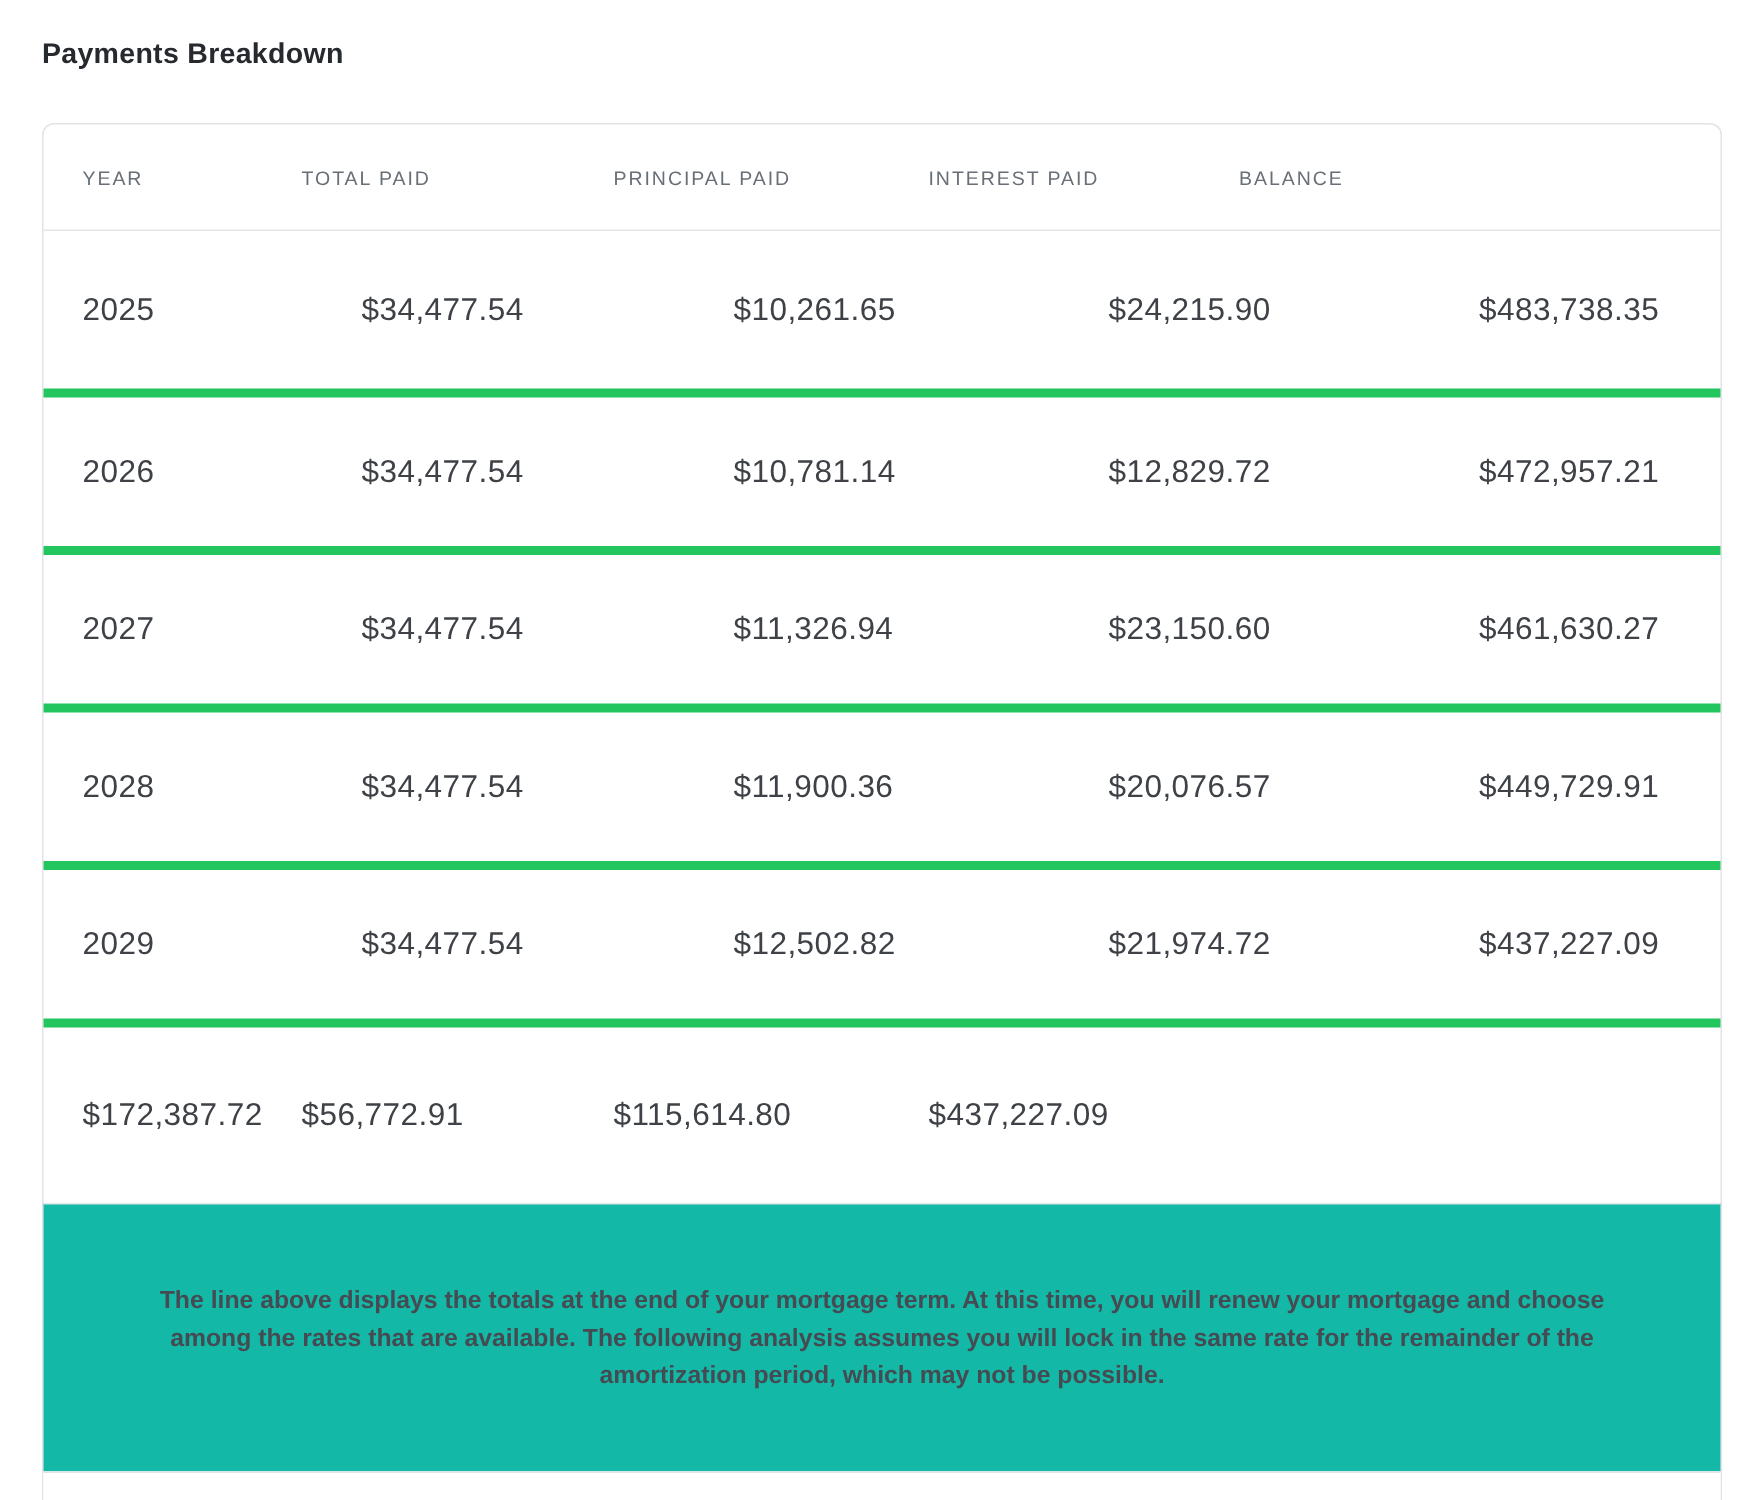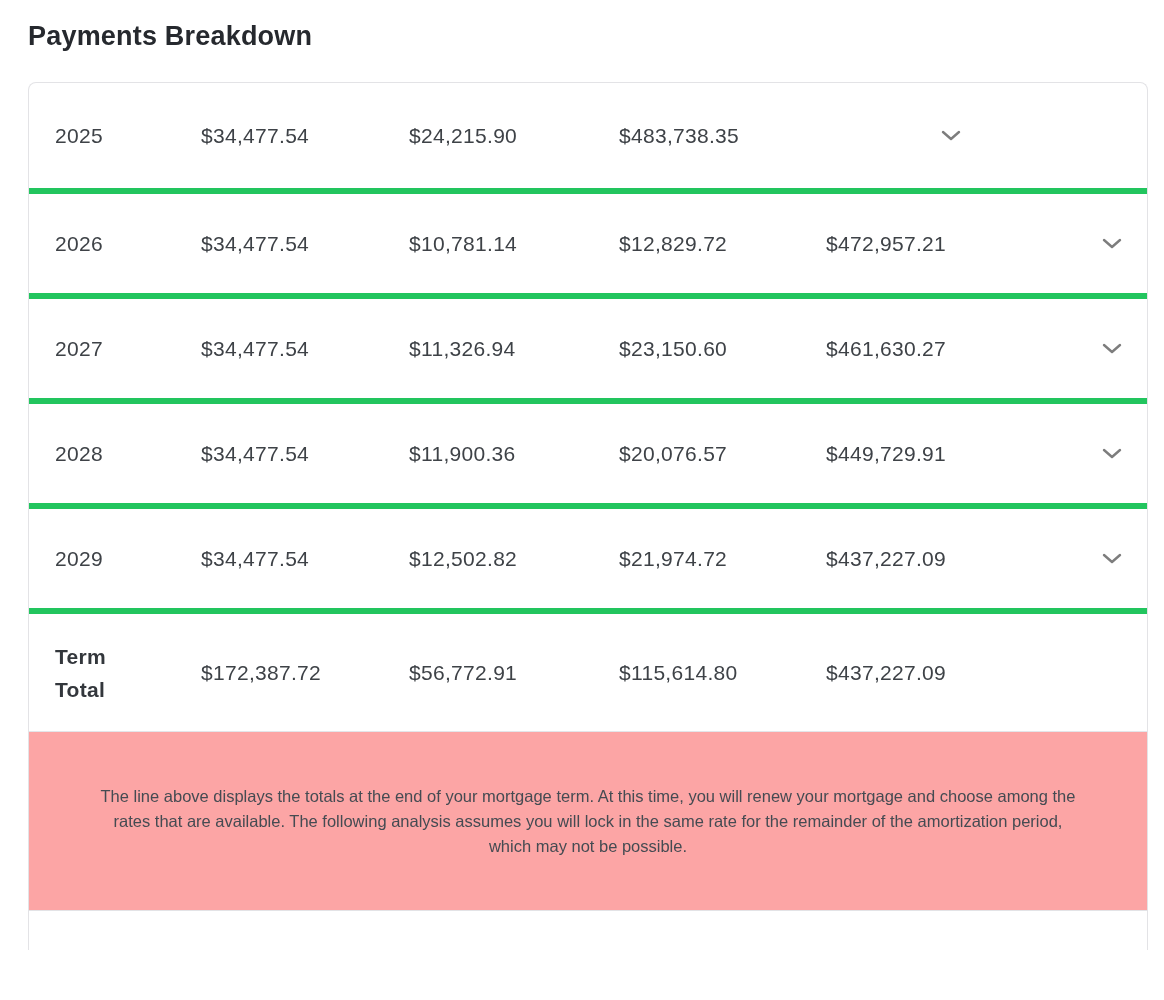--- a/index.html
+++ b/index.html
@@ -3,21 +3,21 @@
 <meta charset="utf-8">
 <style>
   * { box-sizing: border-box; margin: 0; padding: 0; }
   html, body {
     width: 1164px; height: 1000px; overflow: hidden;
     background: #ffffff;
     font-family: "Liberation Sans", "DejaVu Sans", sans-serif;
   }
   .page { padding: 20px 16px 0 28px; }
   .page-title {
-    font-size: 27px; font-weight: 700; color: #26292e;
+    font-size: 19px; font-weight: 700; color: #26292e;
     letter-spacing: 0.2px; line-height: 33px;
     margin-bottom: 29px;
   }
   .card {
     width: 1120px;
     border: 1px solid #e3e3e6;
     border-bottom: none;
     border-radius: 8px 8px 0 0;
     background: #ffffff;
   }
@@ -28,62 +28,72 @@
     padding-left: 26px;
   }
   .header-row {
     height: 71px;
     border-bottom: 1px solid #e6e6e8;
   }
   .header-cell {
     font-size: 13px; font-weight: 400; color: #696f77;
     letter-spacing: 1.3px; text-transform: uppercase;
   }
-  .data-row { height: 105px; }
+  .data-row { height: 105px; gap: 40px; }
   .data-row + .data-row, .total-row { border-top: 6px solid #22c55e; }
   .cell {
     font-size: 21px; color: #3e4247; letter-spacing: 0.3px;
     font-weight: 400;
   }
   .total-row { height: 123px; }
   .total-label { font-weight: 700; color: #33373c; line-height: 33px; display: inline-block; max-width: 78px; }
   .chevron-cell { display: flex; justify-content: center; align-items: center; }
   .chevron-btn {
     background: none; border: none; cursor: pointer;
     width: 40px; height: 40px;
     display: flex; align-items: center; justify-content: center;
   }
   .note-box {
-    background: #fca5a5;
+    background: #14b8a6;
     border-top: 1px solid #e3e6ea;
     height: 179px;
     display: flex; align-items: center; justify-content: center;
     padding: 0 60px;
+    font-weight: bold;
   }
   .note-text {
     font-size: 16.5px; color: #454b52; line-height: 25px;
     text-align: center; max-width: 985px;
   }
   .next-row-sliver {
     height: 40px; background: #ffffff;
     border-top: 1px solid #e3e3e6;
   }
 </style>
 </head>
 <body>
 
 <div class="page">
   <h1 class="page-title">Payments Breakdown</h1>
 
   <div class="card">
 
+    <div class="grid-row header-row">
+      <div class="header-cell">YEAR</div>
+      <div class="header-cell">TOTAL PAID</div>
+      <div class="header-cell">PRINCIPAL PAID</div>
+      <div class="header-cell">INTEREST PAID</div>
+      <div class="header-cell">BALANCE</div>
+      <div class="header-cell"></div>
+    </div>
 
     <div class="grid-row data-row">
       <div class="cell">2025</div>
       <div class="cell">$34,477.54</div>
+      <div class="cell">$10,261.65</div>
       <div class="cell">$24,215.90</div>
       <div class="cell">$483,738.35</div>
       <div class="chevron-cell">
         <button class="chevron-btn">
           <svg width="20" height="11" viewBox="0 0 20 11">
               <polyline points="2,2 10,9 18,2" fill="none" stroke="#7d7d7d" stroke-width="2.4" stroke-linecap="round" stroke-linejoin="round"></polyline>
             </svg>
         </button>
       </div>
     </div>
@@ -142,21 +152,20 @@
       <div class="chevron-cell">
         <button class="chevron-btn">
           <svg width="20" height="11" viewBox="0 0 20 11">
               <polyline points="2,2 10,9 18,2" fill="none" stroke="#7d7d7d" stroke-width="2.4" stroke-linecap="round" stroke-linejoin="round"></polyline>
             </svg>
         </button>
       </div>
     </div>
 
     <div class="grid-row total-row">
-      <div class="cell"><span class="total-label">Term Total</span></div>
       <div class="cell">$172,387.72</div>
       <div class="cell">$56,772.91</div>
       <div class="cell">$115,614.80</div>
       <div class="cell">$437,227.09</div>
       <div class="chevron-cell"></div>
     </div>
 
     <div class="note-box">
       <p class="note-text">The line above displays the totals at the end of your mortgage term. At this time, you will renew your mortgage and choose among the rates that are available. The following analysis assumes you will lock in the same rate for the remainder of the amortization period, which may not be possible.</p>
     </div>

